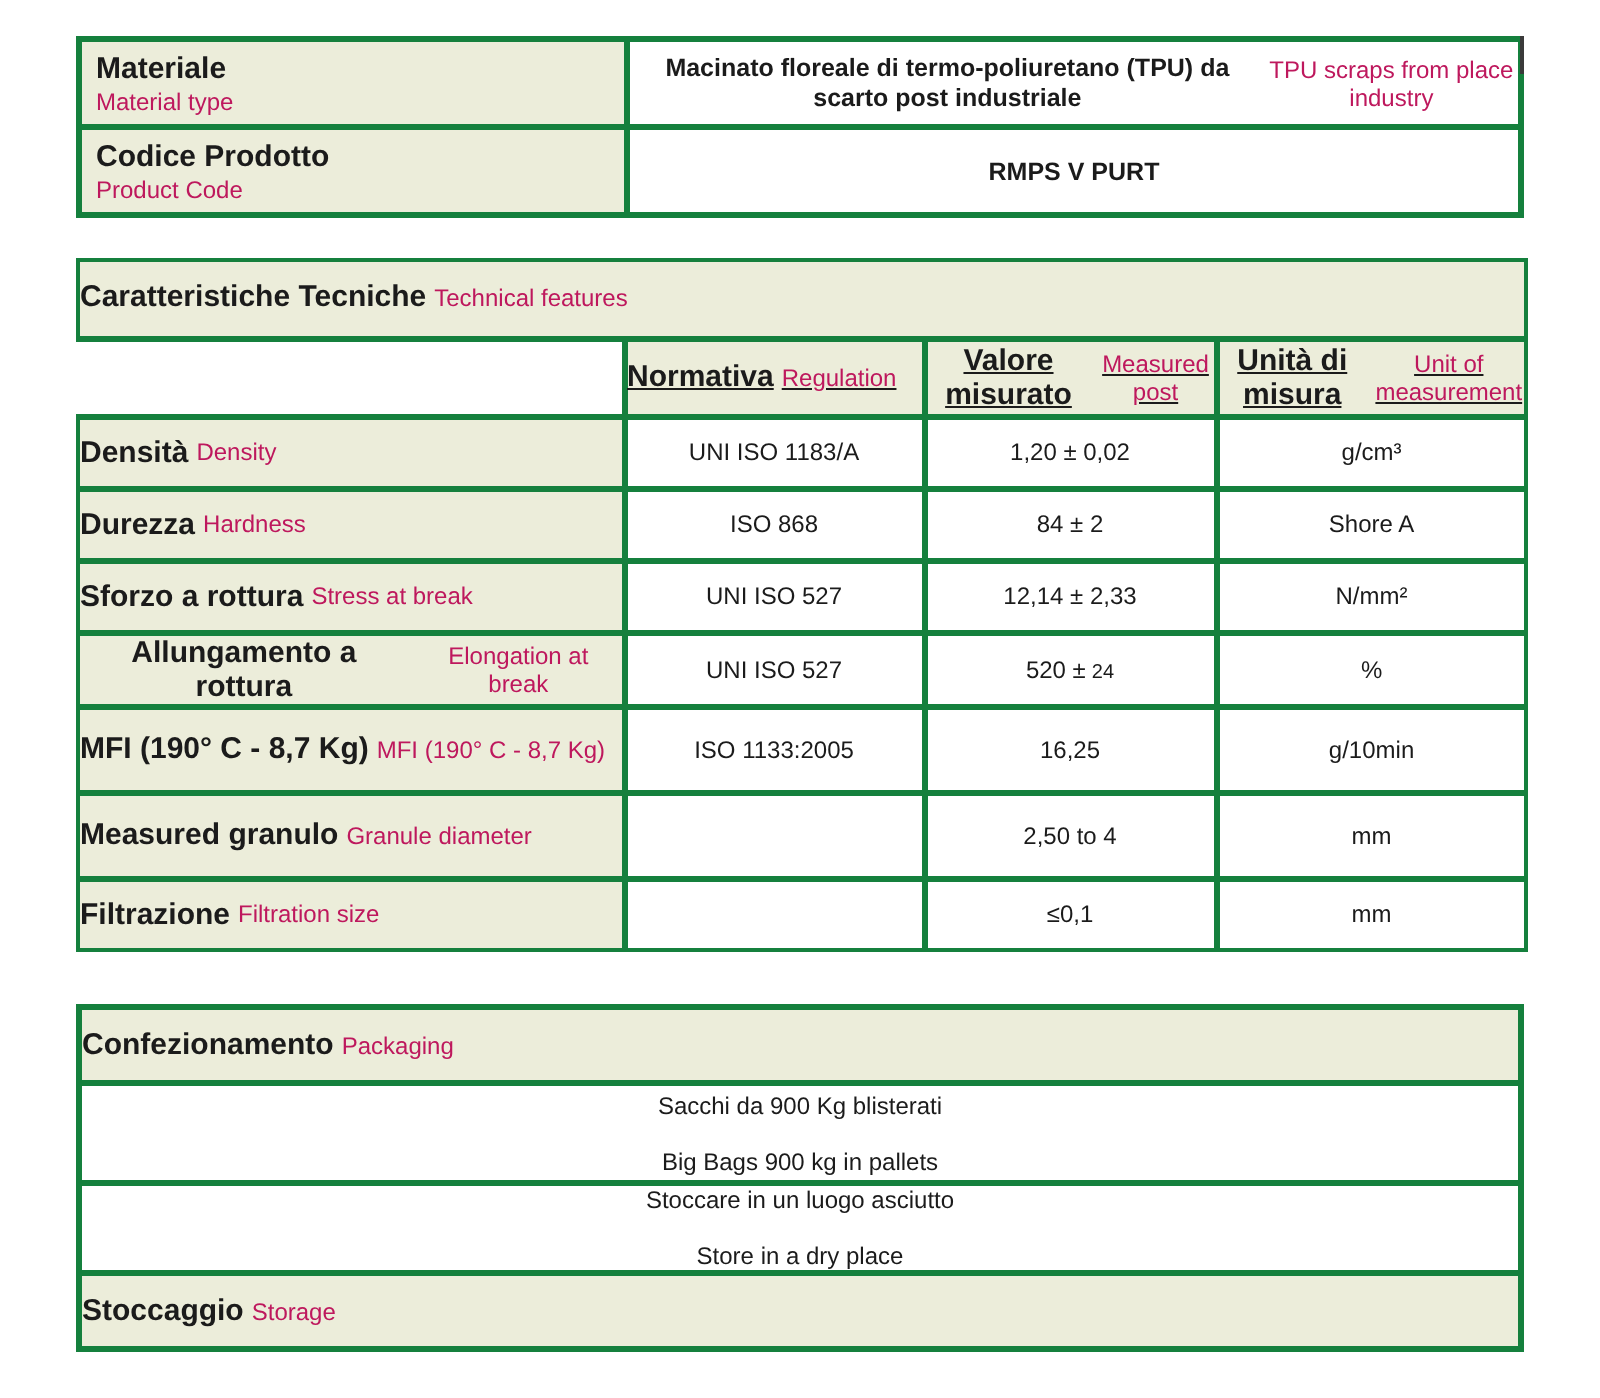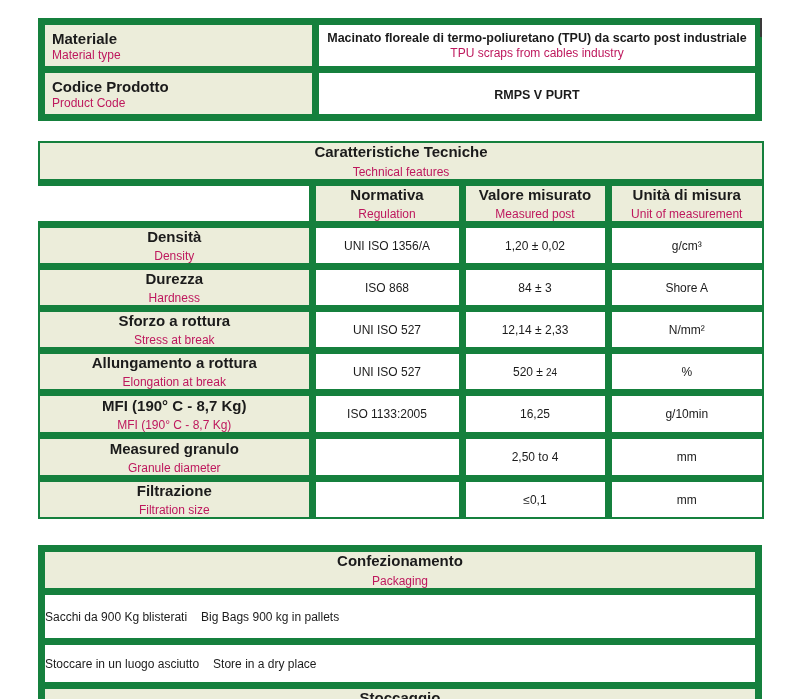--- a/index.html
+++ b/index.html
@@ -16,66 +16,66 @@
   .crop-line {
     position: absolute; top: 0; left: 760px;
     width: 2px; height: 19px; background: #3a3a3a;
   }
 
   table.tbl {
     border-collapse: collapse;
     width: 724px;
     table-layout: fixed;
   }
-  table.tbl td { border: 7px solid #15803d; vertical-align: middle; text-align: center; }
+  table.tbl td { border: 3px solid #15803d; vertical-align: middle; text-align: center; }
 
   .beige { background: #ecedda; }
 
   
   .t-lg  { font-weight: bold; font-size: 15px; line-height: 18px; }
   .t-md  { font-weight: bold; font-size: 15px; line-height: 17px; }
   .t-sm  { font-weight: bold; font-size: 12.5px; line-height: 15px; }
   .en    { font-weight: normal; font-size: 12px; line-height: 14px; color: #be185d; }
   .val   { font-size: 12px; }
   .smallnum { font-size: 10px; margin-left: 3px; }
 
   
   table.info { margin-top: 18px; border: 2px solid #2d2d2d; }
   table.info td { height: 44px; }
   table.info col.c1 { width: 274px; }
   .vflex {
     height: 100%; display: flex; flex-direction: column;
     justify-content: space-between; align-items: flex-start;
     text-align: left; padding: 5px 4px 4px 7px;
   }
-  .vgap14 { display: flex; flex-direction: column; align-items: center; }
+  .vgap14 { display: flex; align-items: center; }
 
   
   table.tech { margin-top: 20px; }
   table.tech col.c1 { width: 273px; }
   table.tech col.c2 { width: 150px; }
   table.tech col.c3 { width: 146px; }
   table.tech col.c4 { width: 155px; }
   table.tech td.title-cell { border-width: 2px 2px 1px 2px; height: 39px; }
-  table.tech tr.colheads td { height: 39px; }
+  table.tech tr.colheads td { height: 39px; text-decoration: underline; }
   table.tech tr.colheads td:last-child { border-right-width: 2px; }
   table.tech td.empty-head { border-left: none; background: #ffffff; }
   table.tech tr.data td { height: 36px; }
   table.tech tr.data td:first-child { border-left-width: 2px; }
   table.tech tr.data td:last-child { border-right-width: 2px; }
   table.tech tr.tall td { height: 43px; }
   table.tech tr:last-child td { border-bottom-width: 2px; }
-  .twoline { display: flex; flex-direction: column; gap: 4px; align-items: center; }
+  .twoline { display: flex; flex-direction: row; gap: 4px; align-items: center; }
 
   
   table.pack { margin-top: 26px; border: 2px solid #2d2d2d; }
   table.pack td.head { height: 38px; margin-top: 17px; }
   table.pack td.content { height: 50px; }
   table.pack td.content2 { height: 44px; }
-  .vgap15 { display: flex; flex-direction: row; gap: 14px; align-items: center; }
+  .vgap15 { display: flex; flex-direction: column; gap: 14px; align-items: center; }
 </style>
 </head>
 <body>
 
 <div class="page">
 
   <div class="crop-line"></div>
 
   <table class="tbl info">
     <colgroup>
@@ -86,21 +86,21 @@
         <tr>
       <td class="beige">
         <div class="vflex">
           <span class="t-lg">Materiale</span>
           <span class="en">Material type</span>
         </div>
       </td>
       <td>
         <div class="vgap14">
           <span class="t-sm">Macinato floreale di termo-poliuretano (TPU) da scarto post industriale</span>
-          <span class="en">TPU scraps from cables industry</span>
+          <span class="en">TPU scraps from place industry</span>
         </div>
       </td>
     </tr>
     <tr>
       <td class="beige">
         <div class="vflex">
           <span class="t-lg">Codice Prodotto</span>
           <span class="en">Product Code</span>
         </div>
       </td>
@@ -149,34 +149,34 @@
       </td>
     </tr>
 
     <tr class="data">
       <td class="beige">
         <div class="twoline">
           <span class="t-md">Densità</span>
           <span class="en">Density</span>
         </div>
       </td>
-      <td class="val"><span>UNI ISO 1356/A</span></td>
+      <td class="val"><span>UNI ISO 1183/A</span></td>
       <td class="val"><span>1,20 ± 0,02</span></td>
       <td class="val"><span>g/cm³</span></td>
     </tr>
 
     <tr class="data">
       <td class="beige">
         <div class="twoline">
           <span class="t-md">Durezza</span>
           <span class="en">Hardness</span>
         </div>
       </td>
       <td class="val"><span>ISO 868</span></td>
-      <td class="val"><span>84 ± 3</span></td>
+      <td class="val"><span>84 ± 2</span></td>
       <td class="val"><span>Shore A</span></td>
     </tr>
 
     <tr class="data">
       <td class="beige">
         <div class="twoline">
           <span class="t-md">Sforzo a rottura</span>
           <span class="en">Stress at break</span>
         </div>
       </td>

